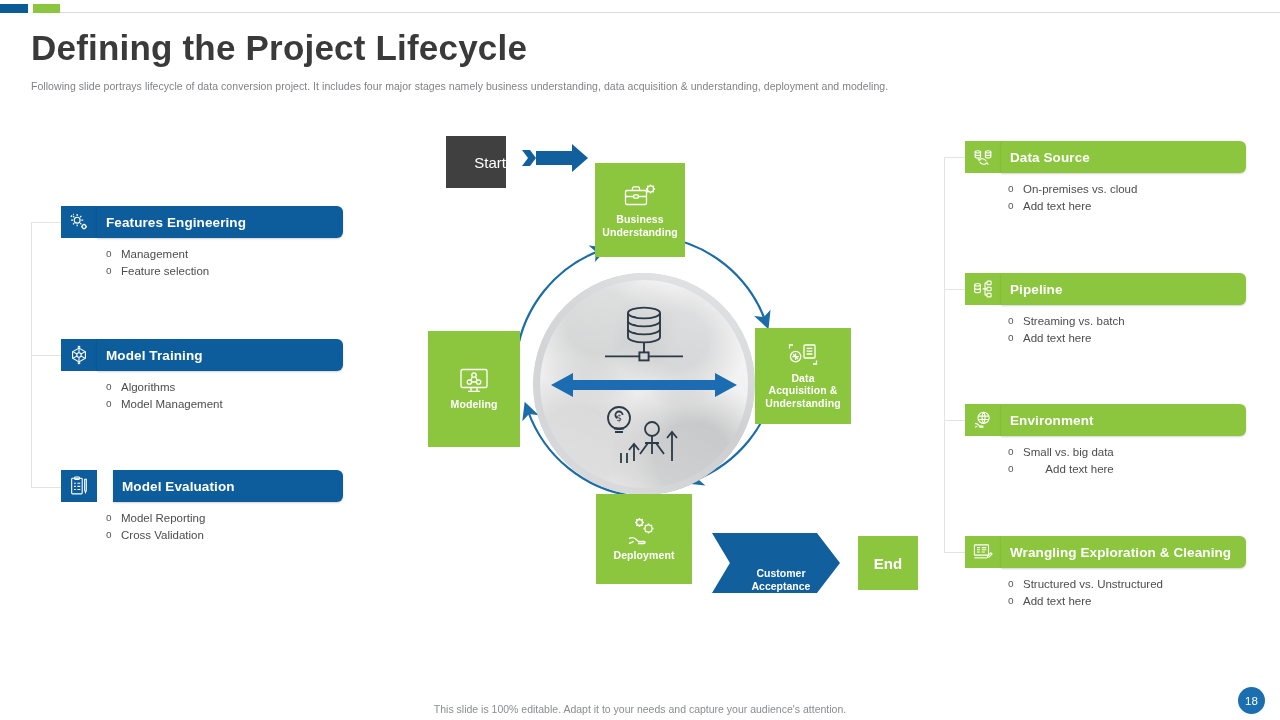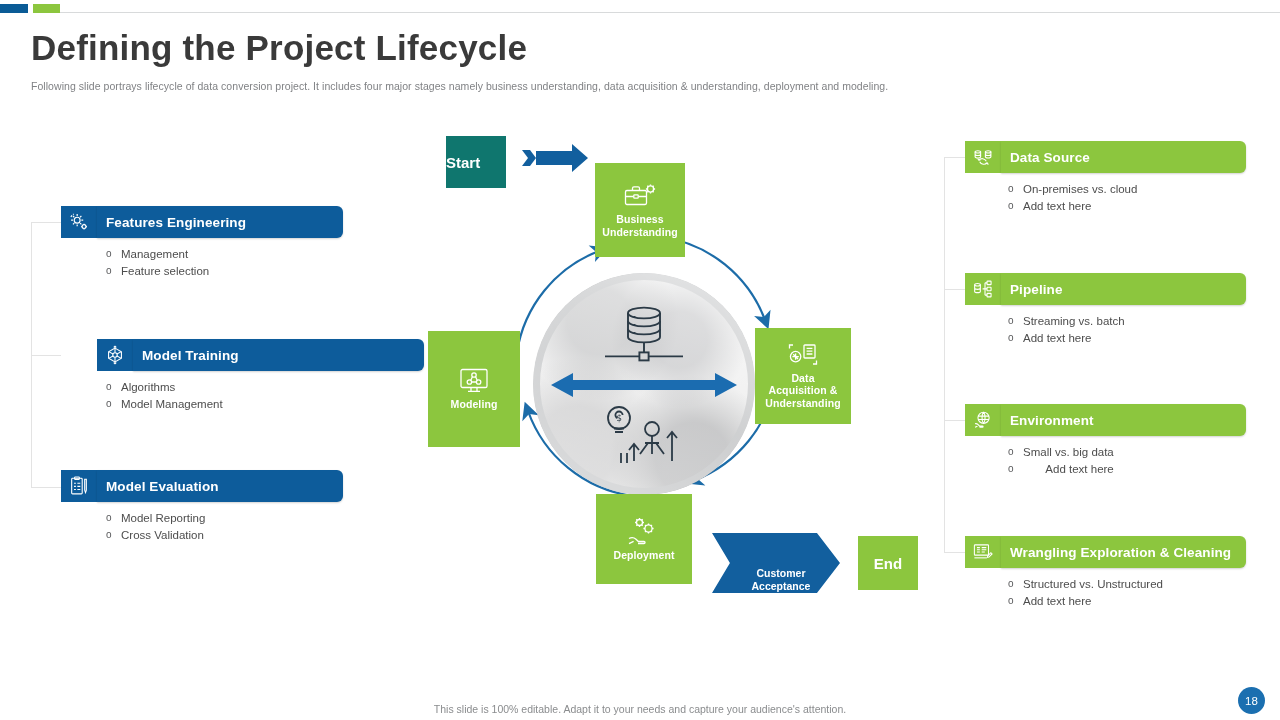--- a/index.html
+++ b/index.html
@@ -69,23 +69,23 @@
     flex-direction:column; align-items:center; justify-content:center;
     color:#fff; text-align:center;
   }
   .node .node-ico { margin-bottom:3px; }
   .node .node-ico svg { display:block; }
   .node .node-label {
     font-size:10.5px; font-weight:bold; line-height:12.5px; letter-spacing:.1px;
   }
 
   .startbox {
-    position:absolute; background:#0f766e; display:flex;
-    align-items:center; justify-content:flex-start;
-    color:#fff; font-size:15px; font-weight:bold;
+    position:absolute; background:#404040; display:flex;
+    align-items:center; justify-content:flex-end;
+    color:#fff; font-size:15px; font-weight:normal;
   }
   .endbox {
     position:absolute; background:#8cc63e; display:flex;
     align-items:center; justify-content:center;
     color:#fff; font-size:15px; font-weight:bold;
   }
   .chev {
     position:absolute; background:#125f9e; color:#fff;
     display:flex; align-items:flex-end; justify-content:center;
     text-align:center; font-size:10.5px; font-weight:bold; line-height:13px;
@@ -153,39 +153,39 @@
     </div>
     <div class="panel-bar">
       <span>Features Engineering</span>
     </div>
   </div>
   <ul class="bullets" style="left:104px; top:246px;">
     <li>Management</li>
     <li>Feature selection</li>
   </ul>
 
-  <div class="panel blue" style="left:61px; top:339px; width:327px; height:32px;margin-left:36px;">
+  <div class="panel blue" style="left:61px; top:339px; width:282px; height:32px;">
     <div class="panel-icon">
       <svg viewBox="0 0 24 24" fill="none" stroke="#ffffff" stroke-width="1.2">
         <path d="M12 4.5 19 8.5v7L12 19.5 5 15.5v-7z"></path>
         <circle cx="12" cy="12" r="2.4"></circle>
         <path d="M12 2.8v6.8M12 14.4v6.8M5.6 8.6l4.3 2.4M14.1 13l4.3 2.4M18.4 8.6L14.1 11M9.9 13l-4.3 2.4"></path>
         <path d="M10.6 3.8 12 2.4l1.4 1.4M10.6 20.2 12 21.6l1.4-1.4"></path>
       </svg>
     </div>
     <div class="panel-bar">
       <span>Model Training</span>
     </div>
   </div>
   <ul class="bullets" style="left:104px; top:379px;">
     <li>Algorithms</li>
     <li>Model Management</li>
   </ul>
 
-  <div class="panel blue" style="left:61px; top:470px; width:282px; height:32px;">
+  <div class="panel blue" style="left:61px; top:470px; width:282px; height:32px;gap:16px;">
     <div class="panel-icon">
       <svg viewBox="0 0 24 24" fill="none" stroke="#ffffff" stroke-width="1.2">
         <rect x="4" y="3.6" width="11.5" height="17" rx="1"></rect>
         <rect x="7.2" y="2.2" width="5.2" height="2.6" rx=".7"></rect>
         <path d="M6.6 9h2M6.6 12.4h2M6.6 15.8h2"></path>
         <path d="M10.2 9h3.2M10.2 12.4h3.2M10.2 15.8h3.2"></path>
         <path d="M18.2 4.6h1.8v12l-.9 2.6-.9-2.6z"></path>
       </svg>
     </div>
     <div class="panel-bar">

